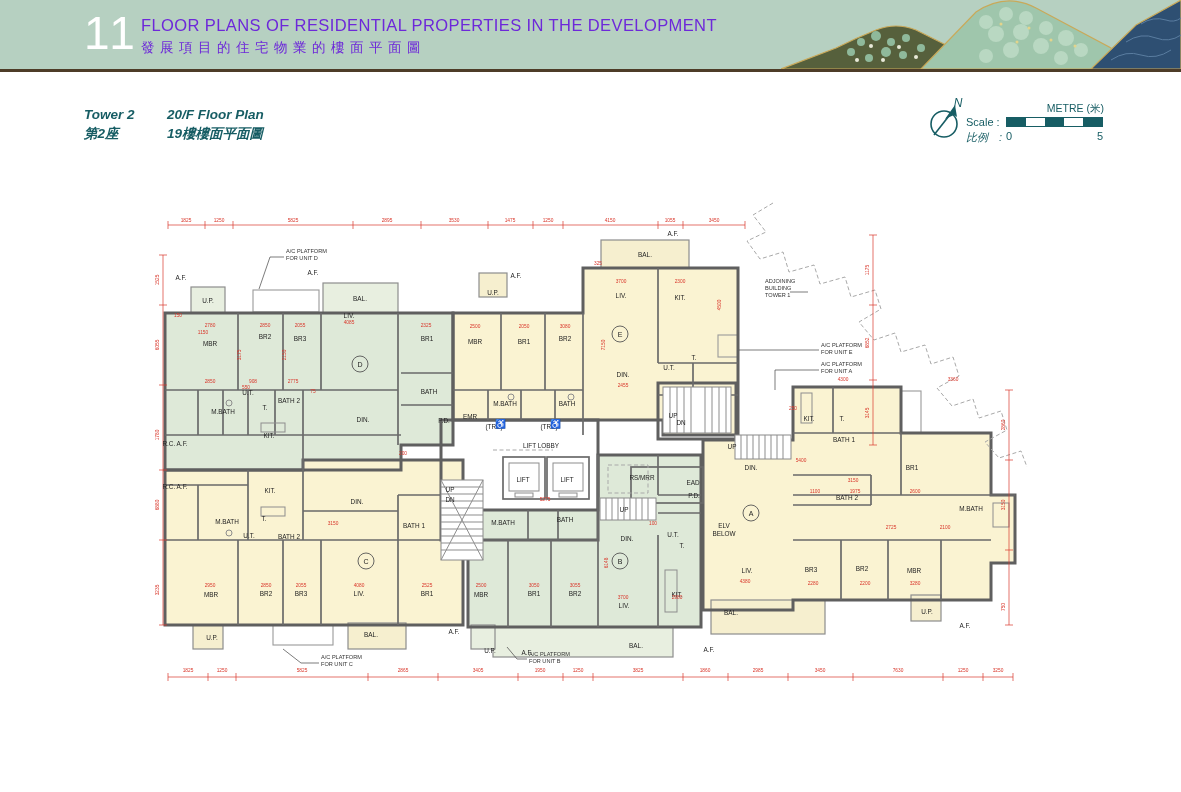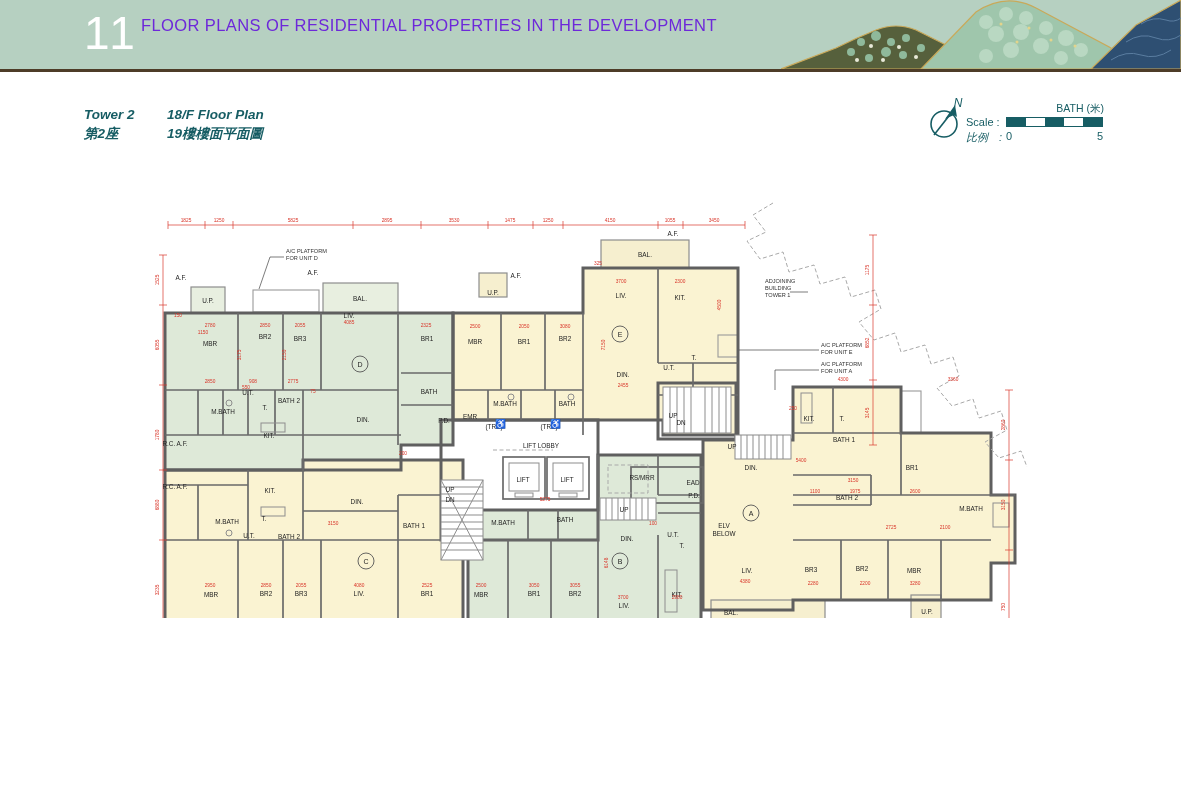--- a/index.html
+++ b/index.html
@@ -1,16 +1,16 @@
 <!DOCTYPE html>
 <html><head>
 <meta charset="utf-8">
 <style>
   html,body{margin:0;padding:0;background:#fff;}
-  .page{position:relative;width:1181px;height:618px;background:#ffffff;font-family:"Liberation Sans",sans-serif;overflow:hidden;}
+  .page{position:relative;width:1181px;height:792px;background:#ffffff;font-family:"Liberation Sans",sans-serif;overflow:hidden;}
 
   
   .header{position:absolute;left:0;top:0;width:1181px;height:69px;background:#b6d0c1;border-bottom:3px solid #4d3c28;}
   .hnum{position:absolute;left:84px;top:6px;font-size:46px;font-weight:300;color:#ffffff;letter-spacing:3px;}
   .htitles{position:absolute;left:141px;top:16px;color:#6d28d9;}
   .ht-en{font-size:16.5px;letter-spacing:0.4px;}
   .ht-zh{font-size:13.5px;letter-spacing:5.5px;margin-top:4px;}
   .art{position:absolute;right:0;top:0;width:400px;height:69px;}
 
   
@@ -51,20 +51,21 @@
 </style>
 </head>
 <body>
 
 <div class="page">
 
   <div class="header">
     <div class="hnum">11</div>
     <div class="htitles">
       <div class="ht-en">FLOOR PLANS OF RESIDENTIAL PROPERTIES IN THE DEVELOPMENT</div>
+      <div class="ht-zh">發展項目的住宅物業的樓面平面圖</div>
     </div>
 
     <svg class="art" viewBox="0 0 400 69">
       <path d="M0,69 L55,48 Q75,38 95,30 Q115,22 135,30 L175,50 L200,69 Z" fill="#56603c" stroke="#c9a959" stroke-width="1.2"></path>
       <g fill="#8fb99b">
         <circle cx="80" cy="42" r="4"></circle>
           <circle cx="95" cy="36" r="5"></circle>
           <circle cx="110" cy="42" r="4"></circle>
         <circle cx="125" cy="38" r="4"></circle>
           <circle cx="70" cy="52" r="4"></circle>
@@ -106,32 +107,32 @@
       <g stroke="#5a7da0" stroke-width="1" fill="none">
         <path d="M330,60 Q345,50 360,55 Q375,60 390,50"></path>
         <path d="M345,42 Q360,32 375,38 Q388,43 400,35"></path>
         <path d="M360,24 Q372,16 385,20 Q393,23 400,18"></path>
       </g>
     </svg>
   </div>
 
   <div class="sub" id="sub-tower"><span>Tower 2</span>
 <span>第2座</span></div>
-  <div class="sub" id="sub-plan"><span>18/F Floor Plan</span>
+  <div class="sub" id="sub-plan"><span>20/F Floor Plan</span>
 <span>19樓樓面平面圖</span></div>
 
   <svg class="compass" width="42" height="46" viewBox="0 0 42 46">
     <circle cx="18" cy="28" r="13" fill="none" stroke="#175d64" stroke-width="1.6"></circle>
     <line x1="8" y1="39" x2="26" y2="16" stroke="#175d64" stroke-width="1.6"></line>
     <polygon points="29,9 19,23 28,19 31,21" fill="#175d64"></polygon>
     <text x="32" y="11" font-size="12" font-style="italic" fill="#175d64" text-anchor="middle">N</text>
   </svg>
 
   <div class="scalebar">
-    <div class="metre">BATH (米)</div>
+    <div class="metre">METRE (米)</div>
     <div class="lbl1">Scale :</div>
     <div class="lbl2">比例　:</div>
     <div class="zero">0</div>
     <div class="five">5</div>
     <div class="bar">
       <div class="seg-d"></div>
         <div class="seg-l"></div>
         <div class="seg-d"></div>
         <div class="seg-l"></div>
         <div class="seg-d"></div>

